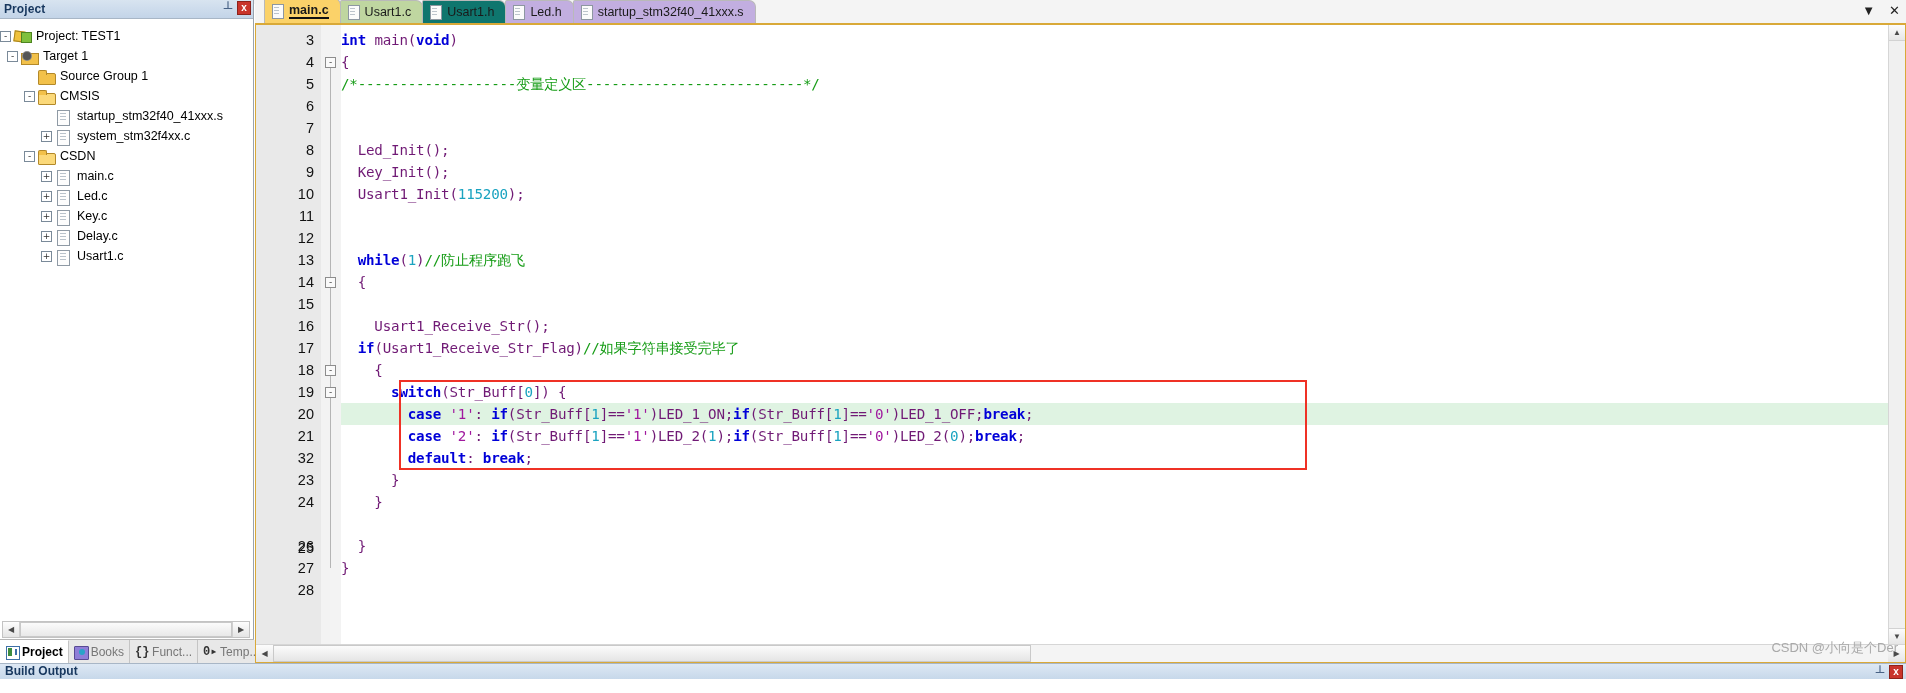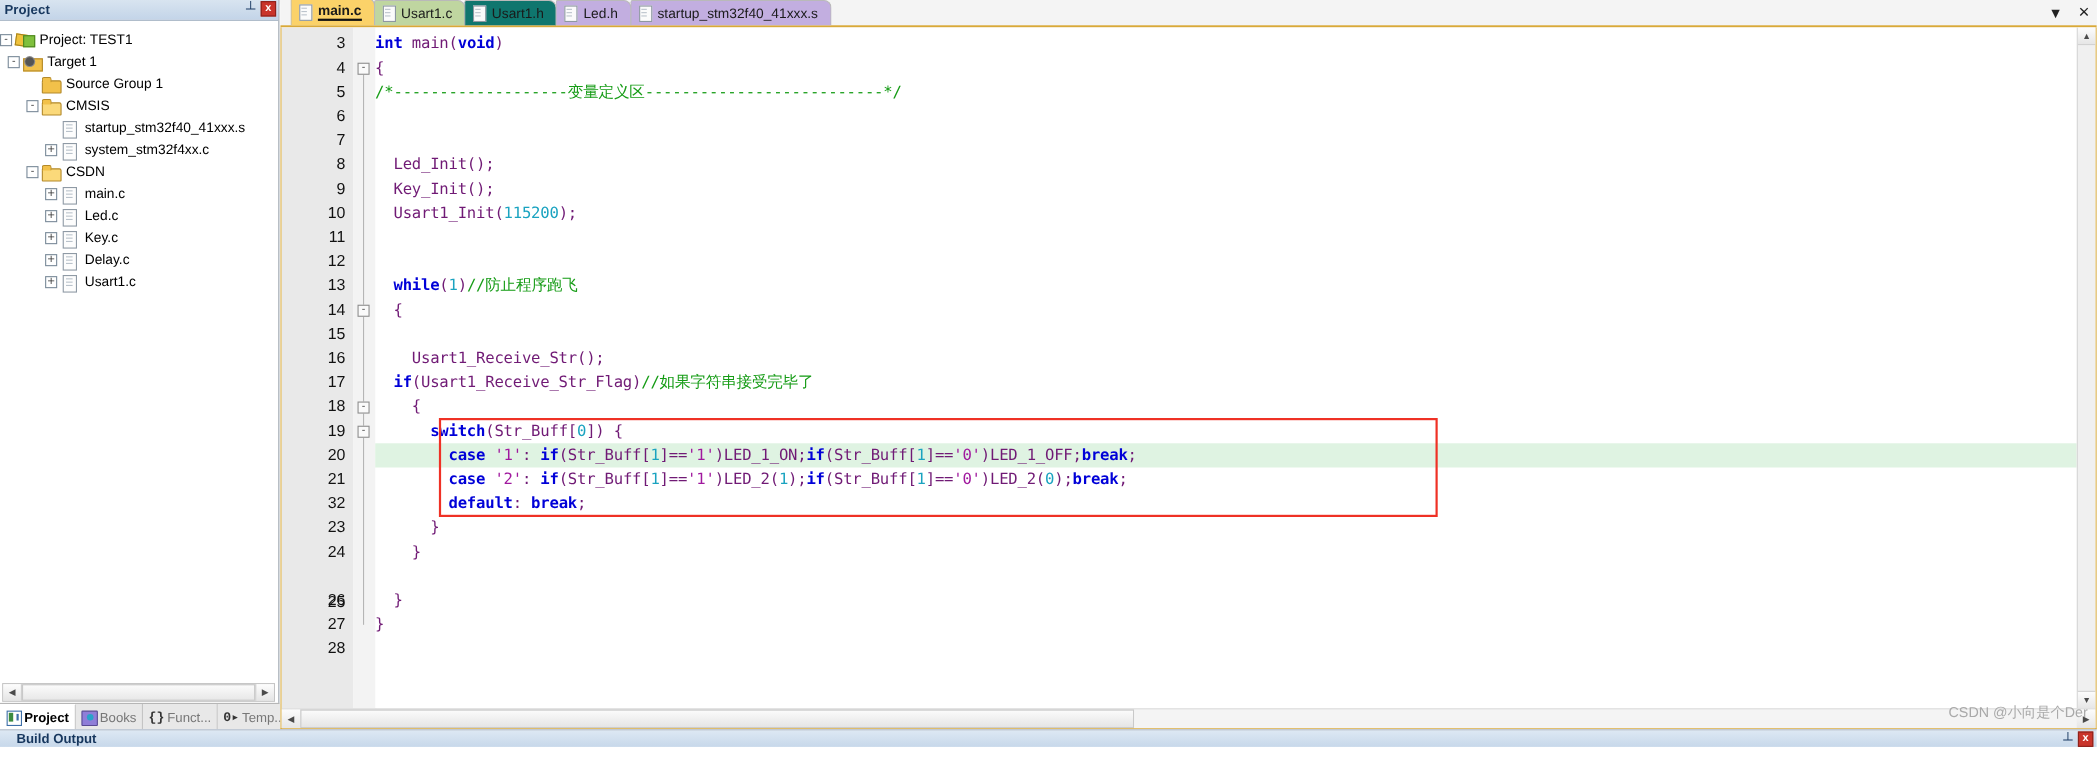--- a/index.html
+++ b/index.html
@@ -283,21 +283,21 @@
   .build-output{
     position:absolute;left:0;bottom:0;width:1906px;height:30px;
     background:#fff;
   }
   .bo-title{
     position:absolute;left:0;top:0;width:1906px;height:16px;
     background:linear-gradient(to bottom,#dde8f4,#c7d8ea);
     border-top:1px solid #a8b6c6;
     box-sizing:border-box;
     font-size:12px;color:#17375e;font-weight:bold;
-    padding-left:15px;line-height:15px;
+    padding-left:5px;line-height:15px;
   }
   .bo-btns{position:absolute;right:3px;top:1px;display:flex;align-items:center;gap:3px;}
 
   
   .csdn{
     position:absolute;right:8px;bottom:36px;
     font-size:13px;color:#a9a9a9;
     z-index:30;white-space:nowrap;
   }
 

